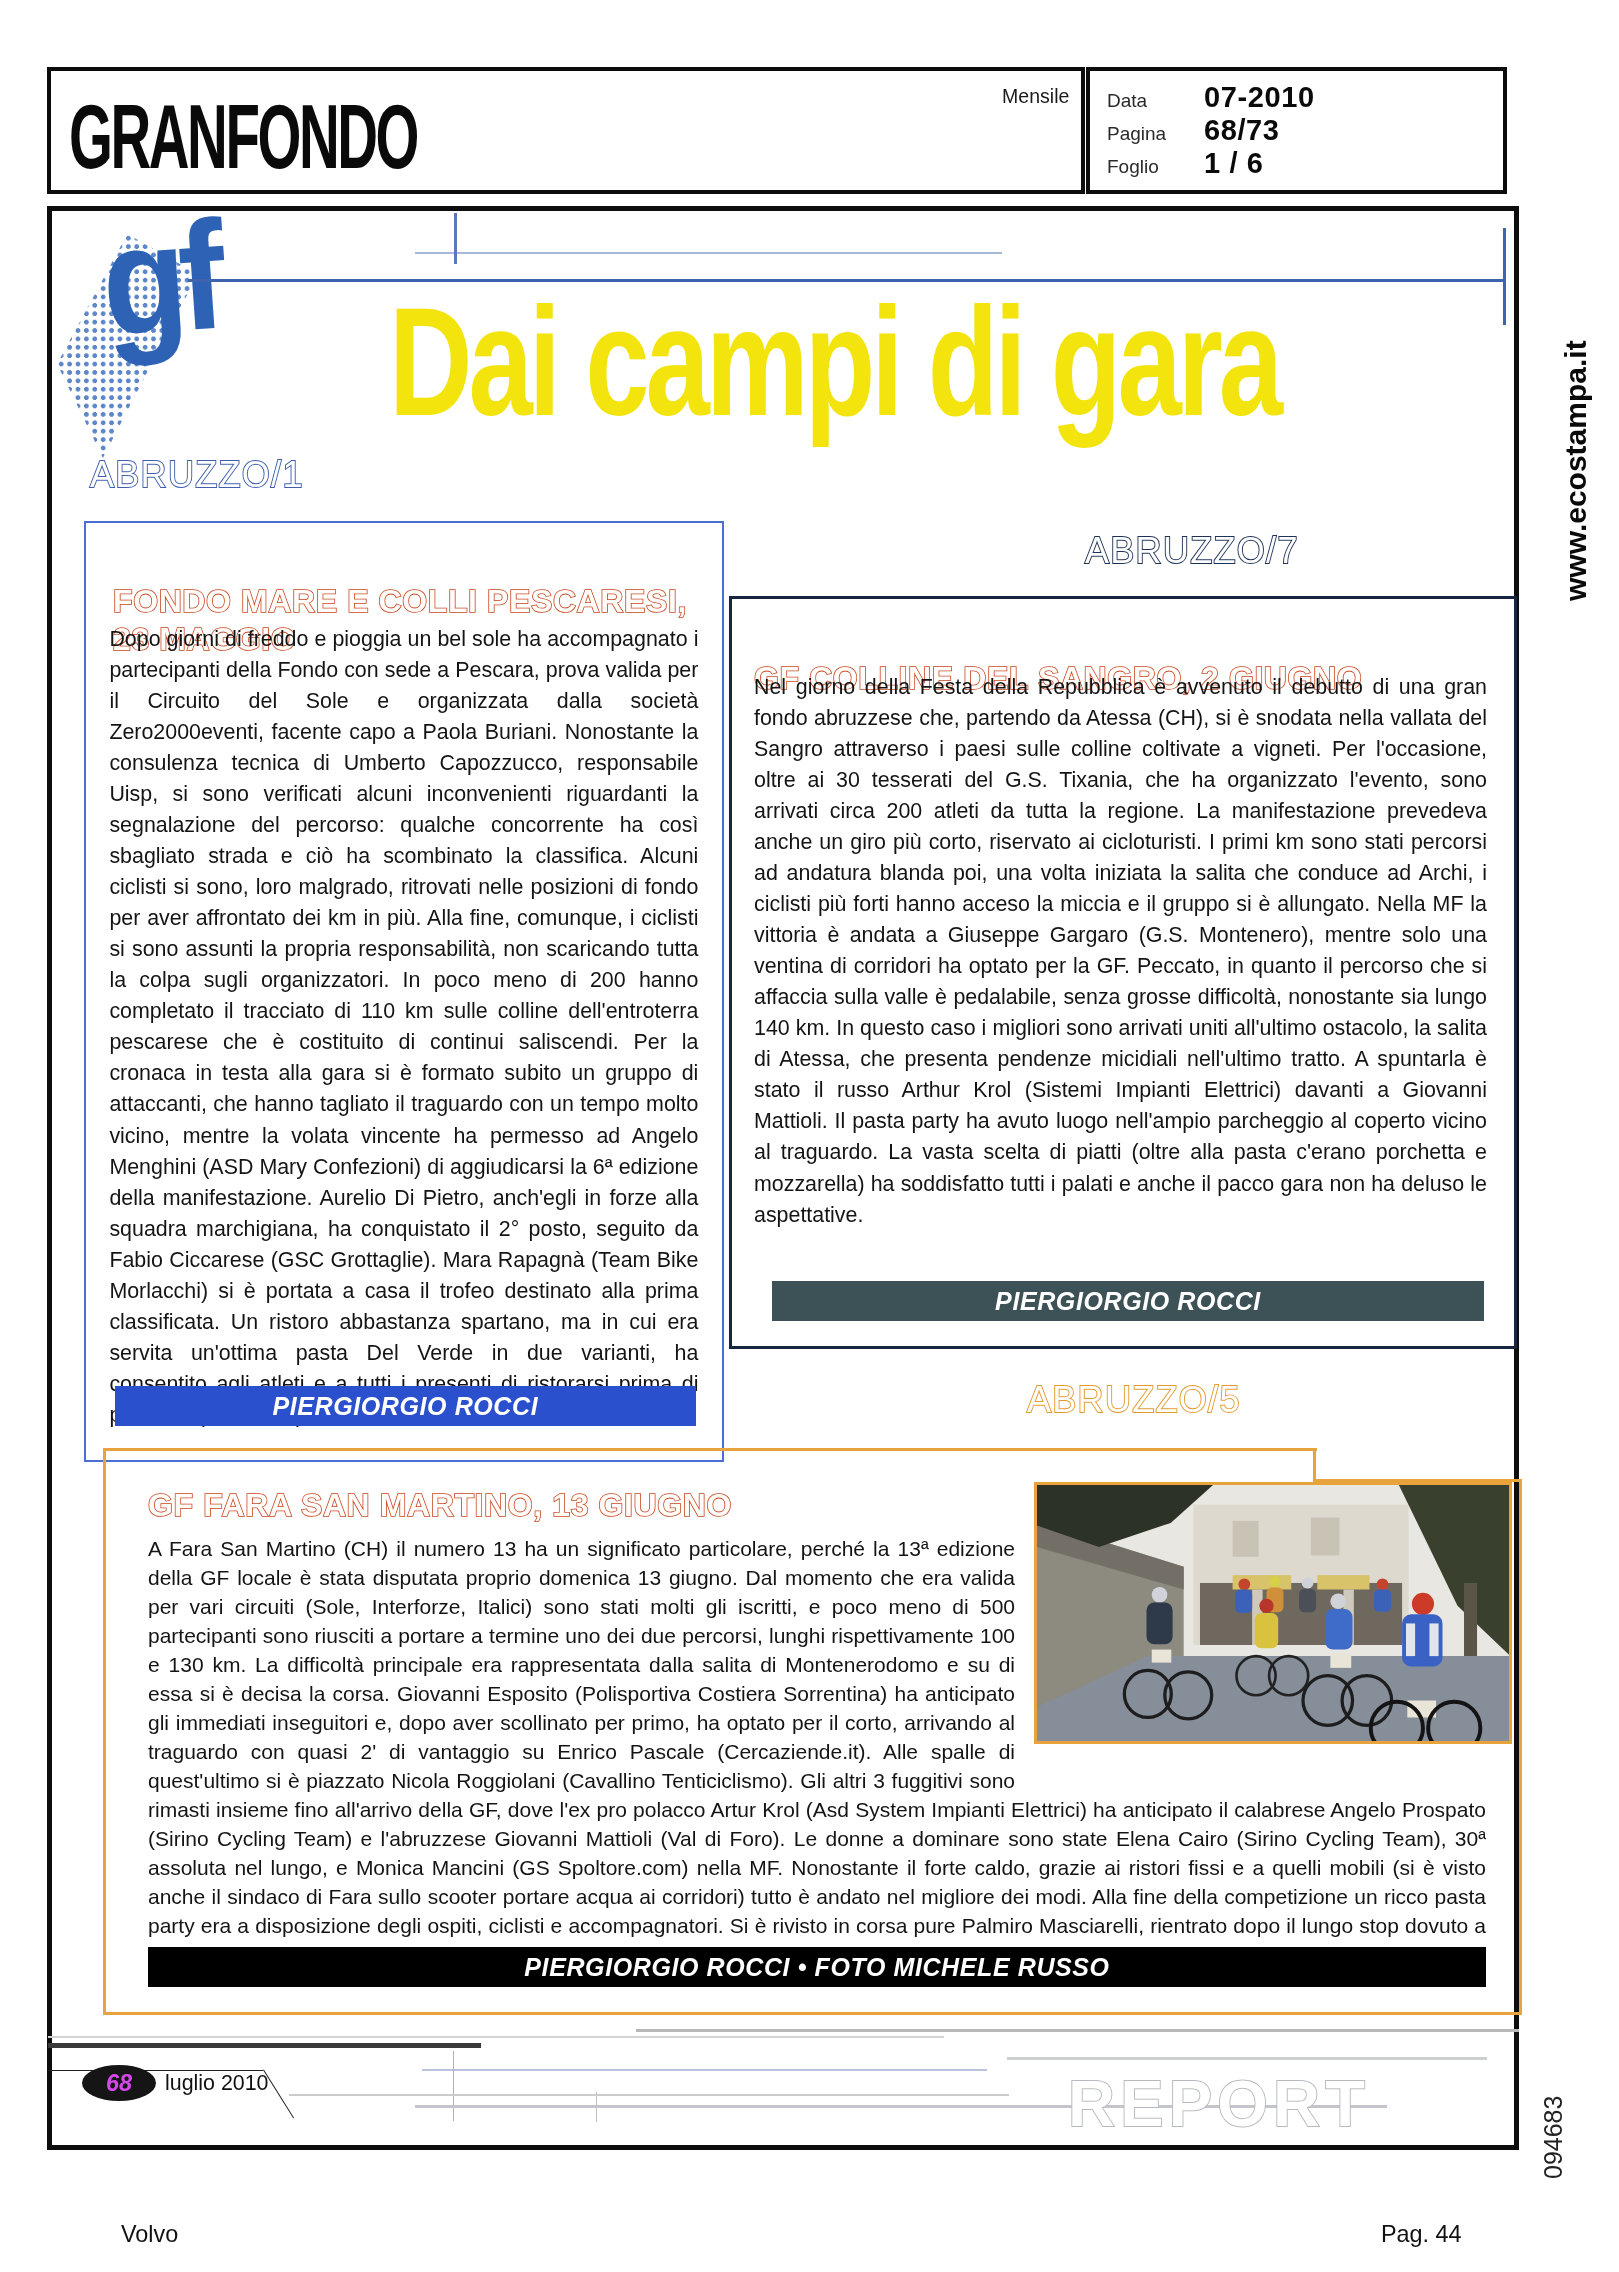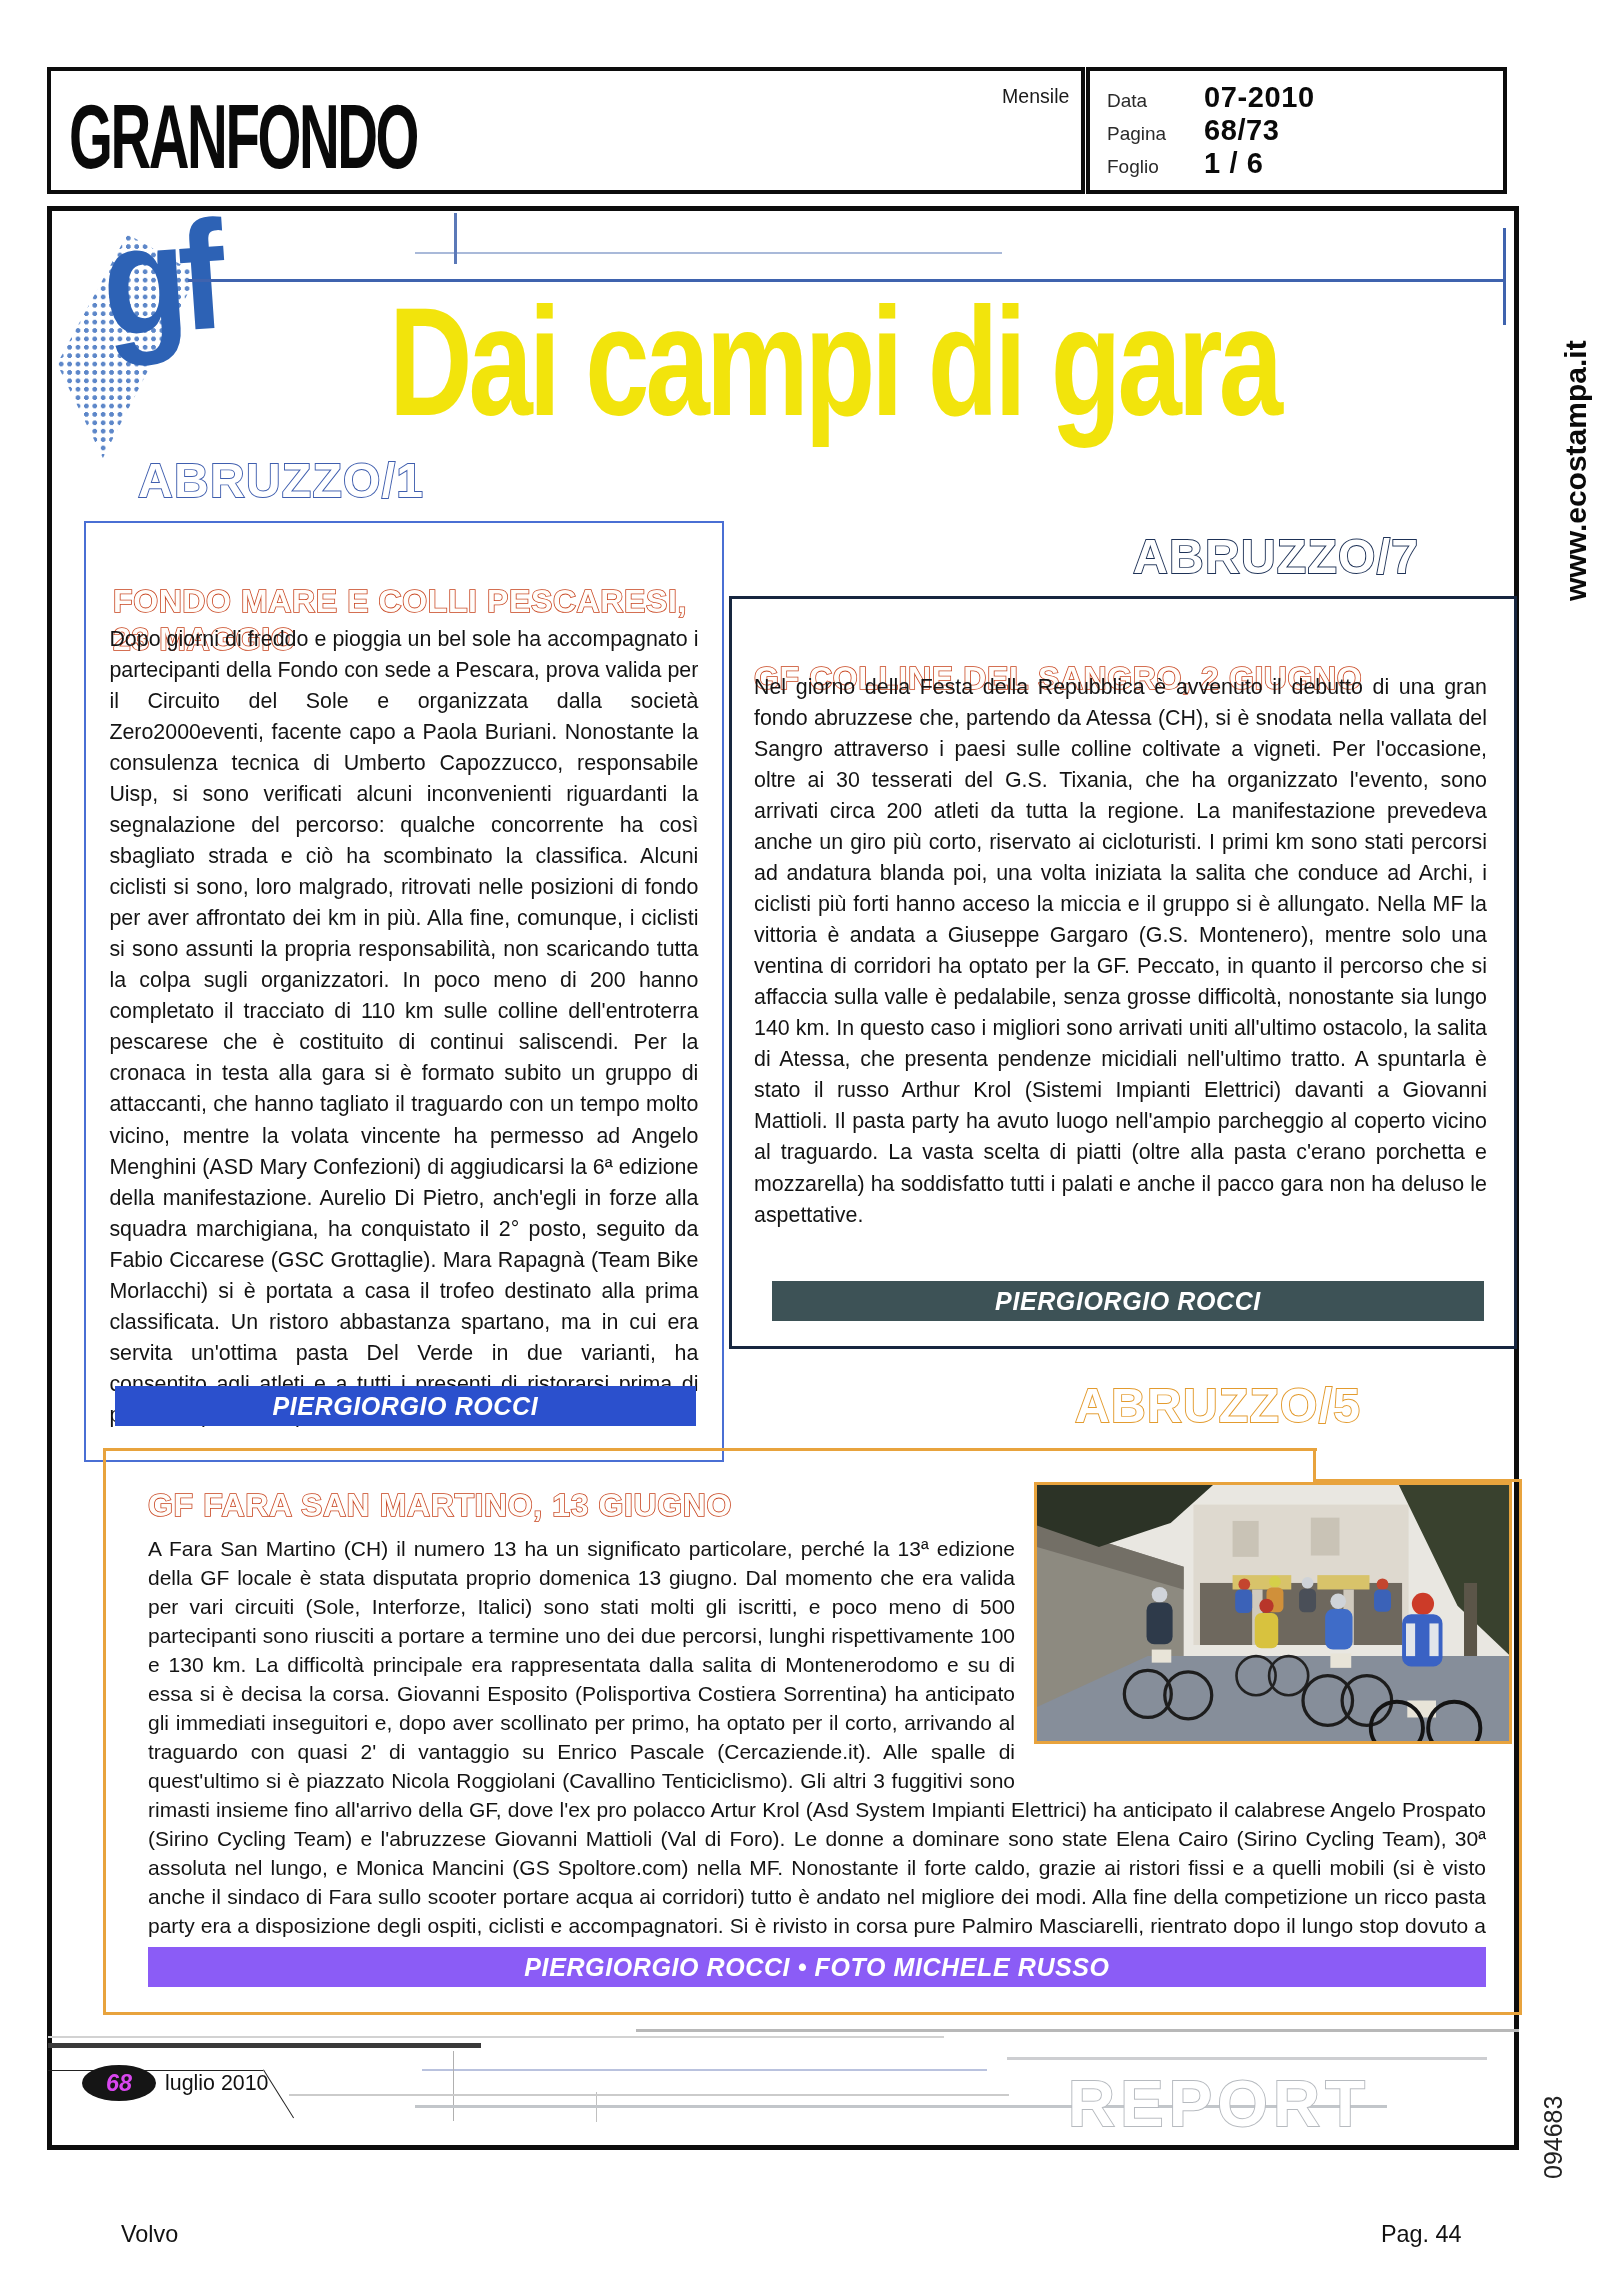--- a/index.html
+++ b/index.html
@@ -38,22 +38,22 @@
   .rule-light{left:415px;top:252px;width:587px;height:1.9px;background:#a9b9d9;}
   .rule-dark{left:188px;top:279px;width:1317px;height:3.2px;background:#3f63ae;}
   .tick1{left:454px;top:213px;width:2.6px;height:51px;background:#5b79b8;}
   .tick2{left:1503px;top:228px;width:3.2px;height:97px;background:#3f63ae;}
 
   .masthead-title{position:absolute;left:389px;top:278px;font-size:154px;font-weight:700;
            color:#f2e40c;letter-spacing:-5.2px;line-height:1.1;transform:scaleX(0.75);
            transform-origin:left top;white-space:nowrap;}
 
   
-  .kicker{position:absolute;font-size:48px;font-weight:700;line-height:1;color:#ffffff;
-          letter-spacing:1.3px;white-space:nowrap;paint-order:stroke fill;margin-left:48px;}
+  .kicker{position:absolute;font-size:36px;font-weight:400;line-height:1;color:#ffffff;
+          letter-spacing:1.3px;white-space:nowrap;paint-order:stroke fill;}
   .kicker-1{left:90px;top:457px;-webkit-text-stroke:1.9px #3f5eae;}
   .kicker-2{left:1085px;top:533px;-webkit-text-stroke:1.9px #1e3257;}
   .kicker-3{left:1027px;top:1382px;-webkit-text-stroke:1.9px #e39b2e;}
 
   
   .box1{position:absolute;left:84px;top:521px;width:640px;height:941px;
         border:2.6px solid #4a6fd4;box-sizing:border-box;}
   .box2{position:absolute;left:729px;top:596px;width:788px;height:753px;
         border:3.2px solid #17263f;box-sizing:border-box;}
 
@@ -82,21 +82,21 @@
   .b3-bot  {left:103px;top:2012px;width:1419px;height:3.2px;}
 
   .photo{position:absolute;left:1034px;top:1482px;width:478px;height:262px;
          border:3.9px solid #e8a33d;box-sizing:border-box;background:#e9e7e1;}
   .photo svg{display:block;width:100%;height:100%;}
 
   .art3{position:absolute;left:148px;top:1487px;width:1338px;}
   .t3{font-size:32px;margin:0 0 10.4px 0;white-space:nowrap;}
   .photo-spacer{float:right;width:471px;height:260px;}
   .b3{font-size:21px;line-height:1.38;}
-  .byline3{left:148px;top:1947px;width:1338px;background:#8b5cf6;}
+  .byline3{left:148px;top:1947px;width:1338px;background:#000000;}
 
   
   .scan-a{left:636px;top:2029px;width:883px;height:2.6px;background:#b8b8b8;}
   .scan-b{left:48px;top:2036px;width:896px;height:1.9px;background:#d2d2d2;}
   .scan-dark{left:48px;top:2043px;width:433px;height:5.2px;background:#3a3a3a;}
   .scan-blue{left:422px;top:2069px;width:565px;height:1.9px;background:#b9c2de;}
   .vline1{left:453px;top:2051px;width:1.3px;height:70px;background:#b0b0b0;}
   .vline2{left:596px;top:2092px;width:1.3px;height:30px;background:#c0c0c0;}
   .badge-line{left:48px;top:2070px;width:215px;height:1.3px;background:#222;}
   .badge-diag{left:263px;top:2070px;width:1.3px;height:57px;background:#222;

